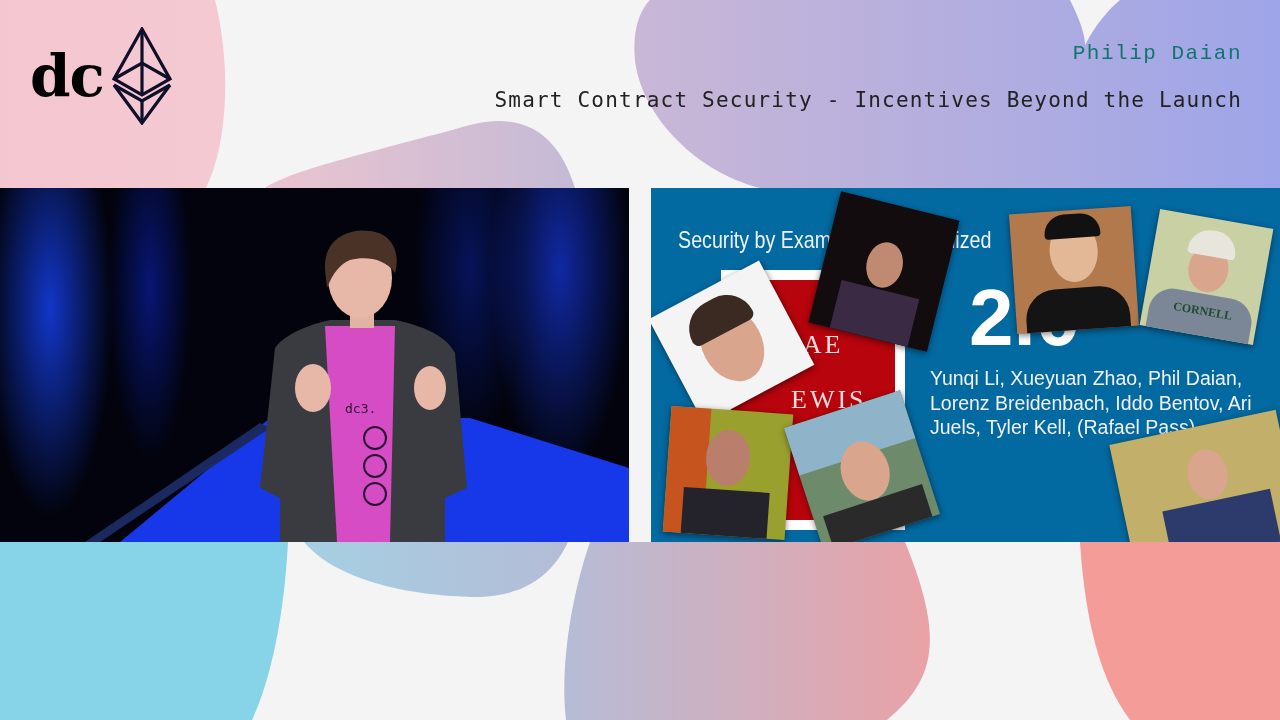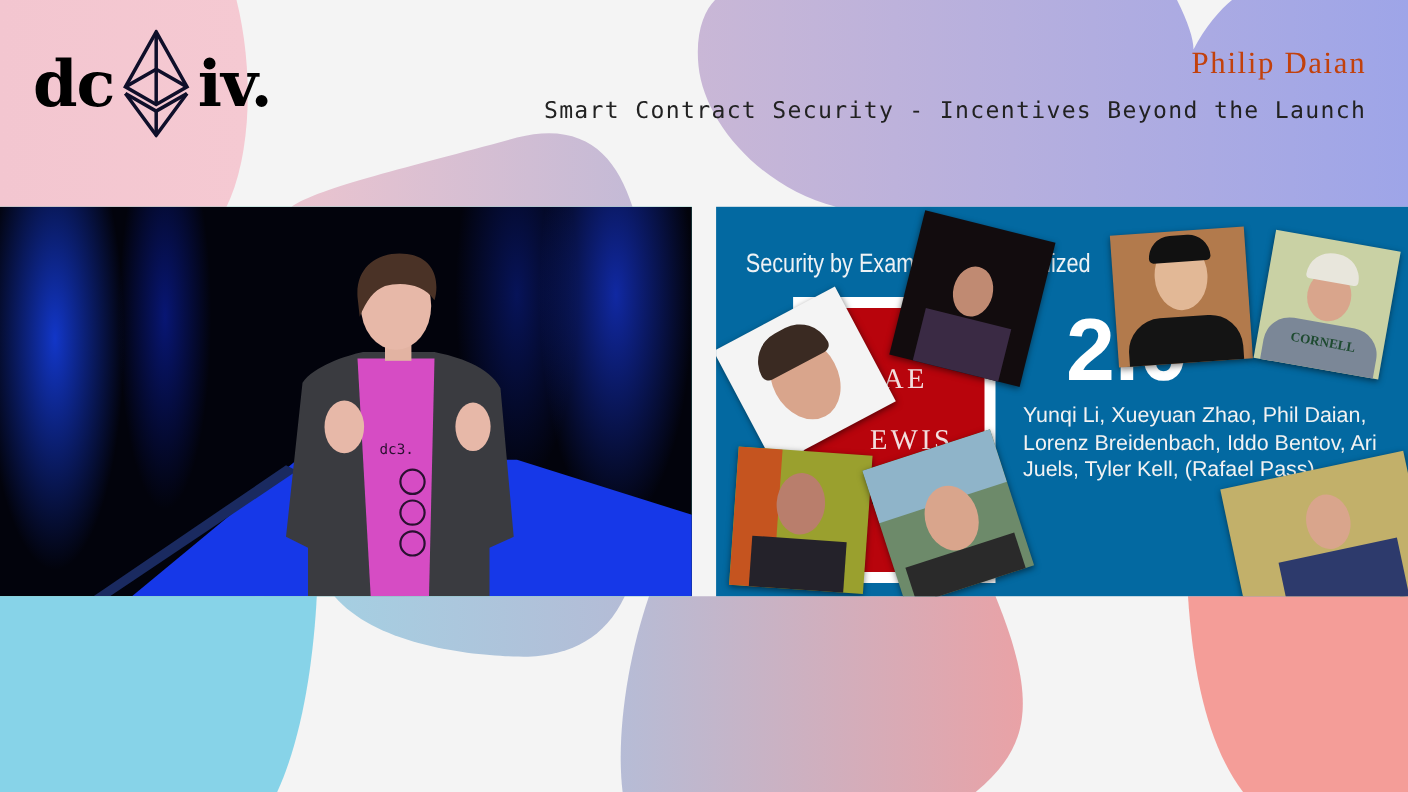--- a/index.html
+++ b/index.html
@@ -1,24 +1,24 @@
 <!DOCTYPE html>
 <html><head>
 <meta charset="utf-8">
 <style>
   html, body { margin:0; padding:0; }
   body { width:1280px; height:720px; overflow:hidden; background:#f4f4f4; position:relative; font-family:"Liberation Sans", sans-serif; }
   .bg { position:absolute; left:0; top:0; width:1280px; height:720px; z-index:0; }
   .logo { position:absolute; left:30px; top:26px; height:100px; display:flex; align-items:center; z-index:3; }
   .logo-text { font-family:"DejaVu Serif", serif; font-weight:bold; font-size:58px; color:#000000; letter-spacing:-1px; line-height:1; }
   .logo-eth { width:64px; height:98px; margin:0 6px; }
-  .speaker-name { position:absolute; right:38px; top:42px; font-family:Liberation Serif, serif; font-size:28px; color:#c2410c; letter-spacing:1.5px; z-index:3; }
+  .speaker-name { position:absolute; right:38px; top:42px; font-family:Liberation Mono, monospace; font-size:21px; color:#0f766e; letter-spacing:1.5px; z-index:3; }
   .talk-title { position:absolute; right:38px; top:88px; font-family:"DejaVu Sans Mono", monospace; font-size:21px; color:#222; letter-spacing:1.2px; z-index:3; white-space:nowrap; }
   .panel { position:absolute; top:188px; height:354px; overflow:hidden; z-index:2; }
-  .video-panel { left:0; width:629px; background:#5eead4; }
+  .video-panel { left:0; width:629px; background:#c4b5fd; }
   .slide-panel { left:651px; width:629px; background:#0369a1; }
   
   .stage-curtain { position:absolute; inset:0; background:
       radial-gradient(ellipse 90px 300px at 50px 120px, rgba(20,60,220,0.9), transparent 70%),
       radial-gradient(ellipse 60px 250px at 150px 100px, rgba(10,30,160,0.7), transparent 70%),
       radial-gradient(ellipse 100px 300px at 560px 80px, rgba(20,50,200,0.8), transparent 70%),
       radial-gradient(ellipse 80px 250px at 470px 80px, rgba(10,30,140,0.6), transparent 70%),
       #02030c; }
   .stage-floor { position:absolute; left:0; top:0; width:629px; height:354px; }
   .person { position:absolute; left:255px; top:40px; width:215px; height:314px; }
@@ -81,21 +81,20 @@
   <svg class="logo-eth" viewBox="0 0 64 98">
     <g fill="none" stroke="#0f0f2a" stroke-width="3.2" stroke-linejoin="miter">
       <polygon points="32,2 60,52 32,68 4,52"></polygon>
       <polyline points="4,52 32,36 60,52"></polyline>
       <line x1="32" y1="2" x2="32" y2="68"></line>
       <polyline points="4,58 32,96 60,58"></polyline>
       <polyline points="4,58 32,74 60,58"></polyline>
       <line x1="32" y1="74" x2="32" y2="96"></line>
     </g>
   </svg>
-  <span class="logo-text">iv.</span>
 </div>
 
 <div class="speaker-name">Philip Daian</div>
 <div class="talk-title">Smart Contract Security - Incentives Beyond the Launch</div>
 
 <div class="panel video-panel">
   <div class="stage-curtain"></div>
   <svg class="stage-floor" viewBox="0 0 629 354">
     <polygon points="120,354 270,230 470,230 629,280 629,354" fill="#1638e8"></polygon>
     <polygon points="85,354 260,235 270,240 100,354" fill="#1a2a60"></polygon>

